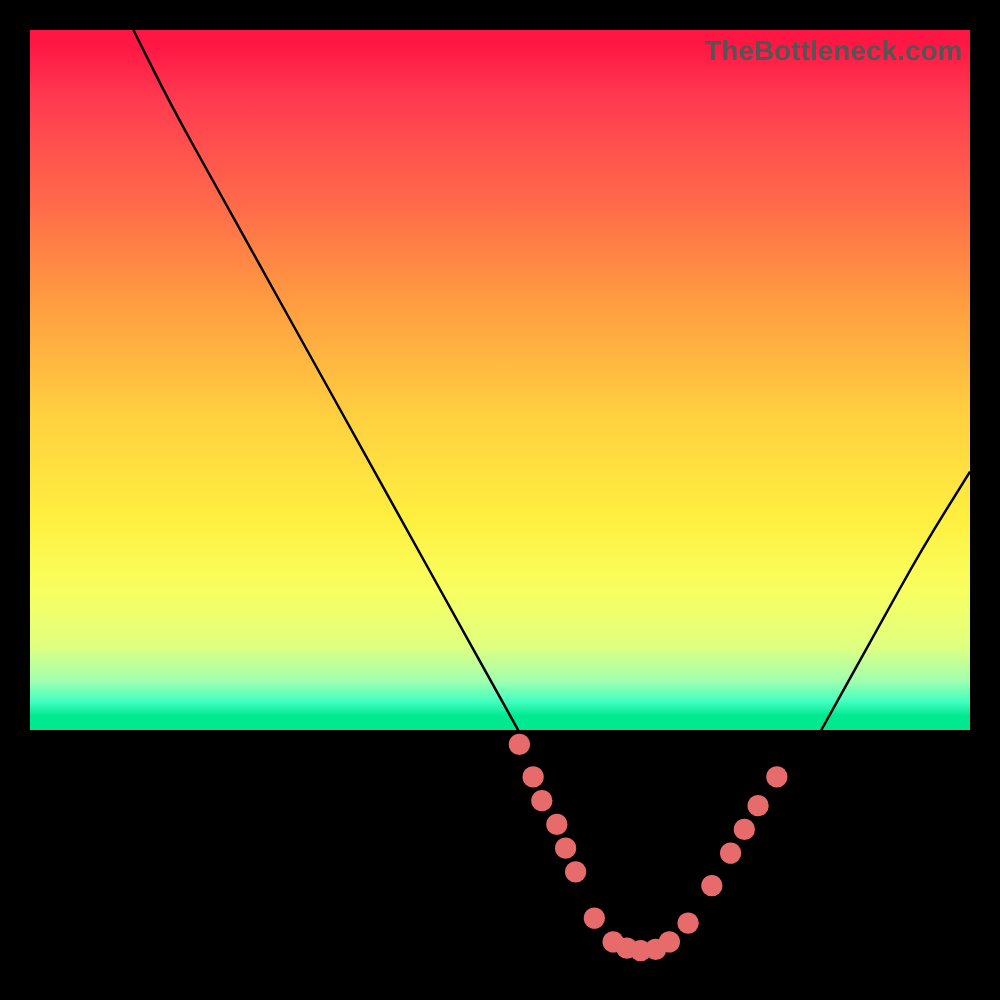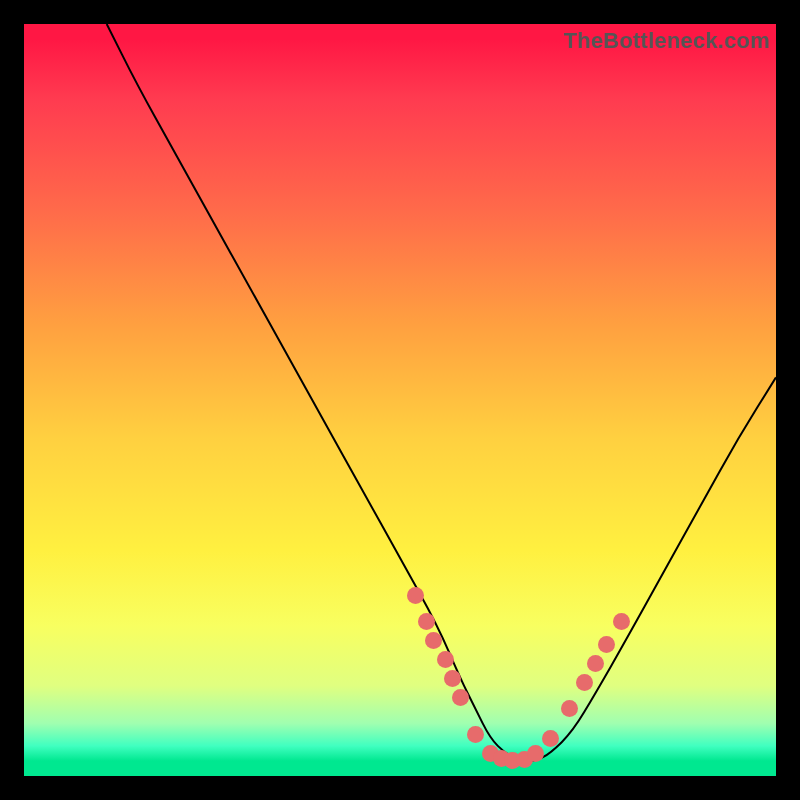--- a/index.html
+++ b/index.html
@@ -8,21 +8,21 @@
     position: relative;
     width: 800px;
     height: 800px;
     background: #000;
   }
   .plot-area {
     position: absolute;
     left: 24px;
     top: 24px;
     width: 752px;
-    height: 752px;
+    height: 560px;
     background: linear-gradient(to bottom,
       #ff1744 0%,
       #ff1744 2%,
       #ff3b50 10%,
       #ff6b4a 25%,
       #ffa040 40%,
       #ffd040 55%,
       #fff040 70%,
       #f8ff60 80%,
       #e0ff80 88%,

